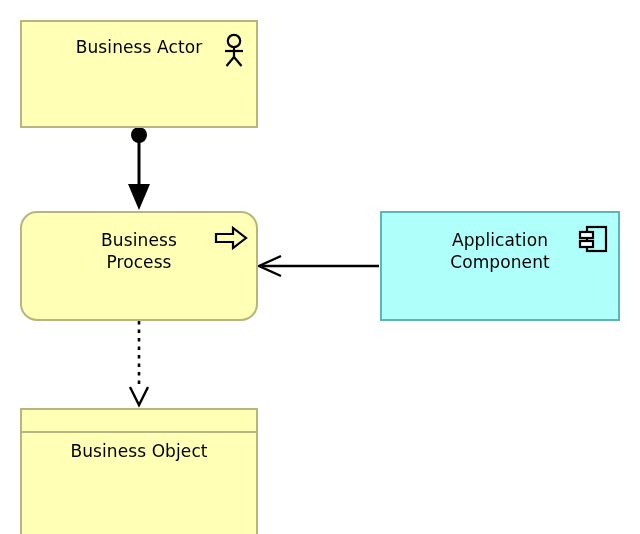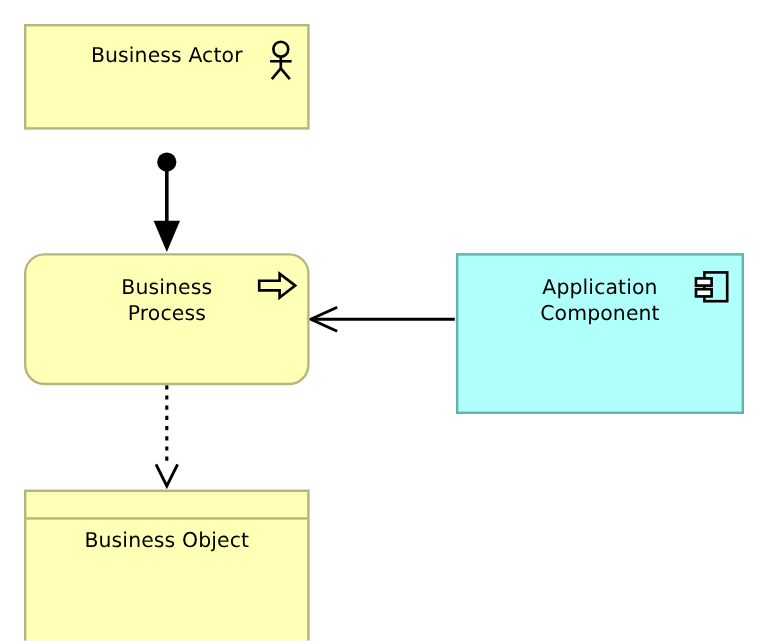--- a/index.html
+++ b/index.html
@@ -87,40 +87,40 @@
       <line x1="379" y1="266" x2="262" y2="266" stroke="#000000" stroke-width="2.4"></line>
       <polyline points="281,256 259,266 281,276" fill="none" stroke="#000000" stroke-width="2.4" stroke-linecap="butt" stroke-linejoin="miter"></polyline>
     </g>
 
     <g>
       <line x1="139" y1="321" x2="139" y2="389" stroke="#000000" stroke-width="2.6" stroke-dasharray="3.5,5" stroke-linecap="butt"></line>
       <polyline points="130,387 139,405 148,387" fill="none" stroke="#000000" stroke-width="2.4" stroke-linejoin="miter"></polyline>
     </g>
   </svg>
 
-  <div class="node node-yellow" style="left:20px; top:20px; width:238px; height:88px;">
+  <div class="node node-yellow" style="left:20px; top:20px; width:238px; height:108px;">
     <div class="node-label label-actor">Business Actor</div>
     <svg class="node-icon" style="right:9px; top:11px;" width="26" height="36" viewBox="0 0 26 36">
       <circle cx="13" cy="8" r="6.2" fill="none" stroke="#000000" stroke-width="2.2"></circle>
       <line x1="13" y1="14.5" x2="13" y2="24" stroke="#000000" stroke-width="2.2"></line>
       <line x1="4" y1="18" x2="22" y2="18" stroke="#000000" stroke-width="2.2"></line>
       <line x1="13" y1="24" x2="5.5" y2="33" stroke="#000000" stroke-width="2.2"></line>
       <line x1="13" y1="24" x2="20.5" y2="33" stroke="#000000" stroke-width="2.2"></line>
     </svg>
   </div>
 
   <div class="node node-yellow node-rounded" style="left:20px; top:211px; width:238px; height:110px;">
     <div class="node-label label-process">Business
 Process</div>
     <svg class="node-icon" style="right:8px; top:13px;" width="34" height="24" viewBox="0 0 34 24">
       <polygon points="2,8 19,8 19,2 32,12 19,22 19,16 2,16" fill="none" stroke="#000000" stroke-width="2.2" stroke-linejoin="miter"></polygon>
     </svg>
   </div>
 
-  <div class="node node-cyan" style="left:380px; top:211px; width:240px; height:134px;">
+  <div class="node node-cyan" style="left:380px; top:211px; width:240px; height:110px;">
     <div class="node-label label-component">Application
 Component</div>
     <svg class="node-icon" style="right:9px; top:11px;" width="32" height="30" viewBox="0 0 32 30">
       <rect x="10" y="3" width="19" height="24" fill="none" stroke="#000000" stroke-width="2.2"></rect>
       <rect x="3" y="8" width="13" height="6" fill="#ffffff" stroke="#000000" stroke-width="2.2"></rect>
       <rect x="3" y="17" width="13" height="6" fill="#ffffff" stroke="#000000" stroke-width="2.2"></rect>
     </svg>
   </div>
 
   <div class="node node-yellow" style="left:20px; top:408px; width:238px; height:136px;">

